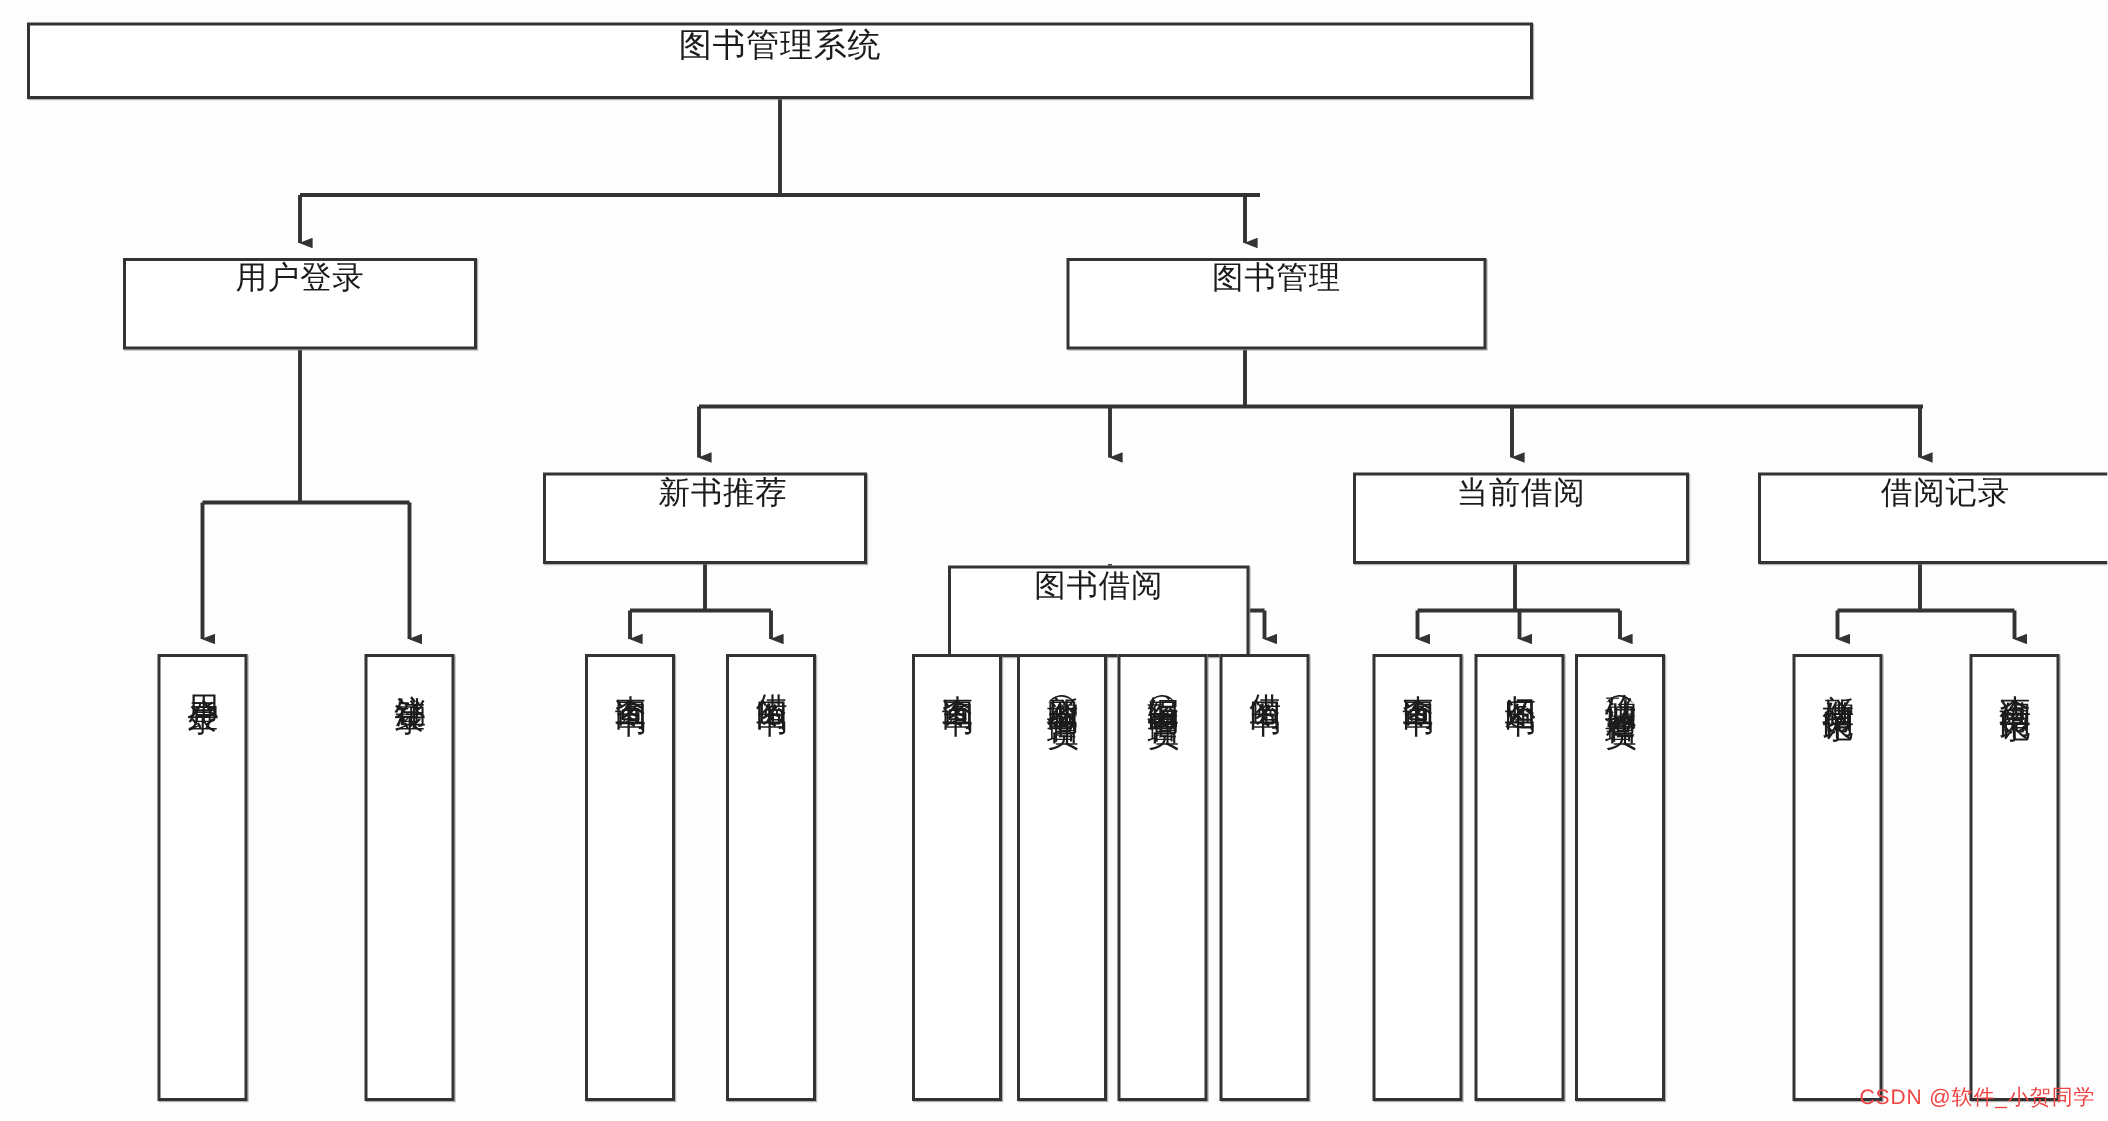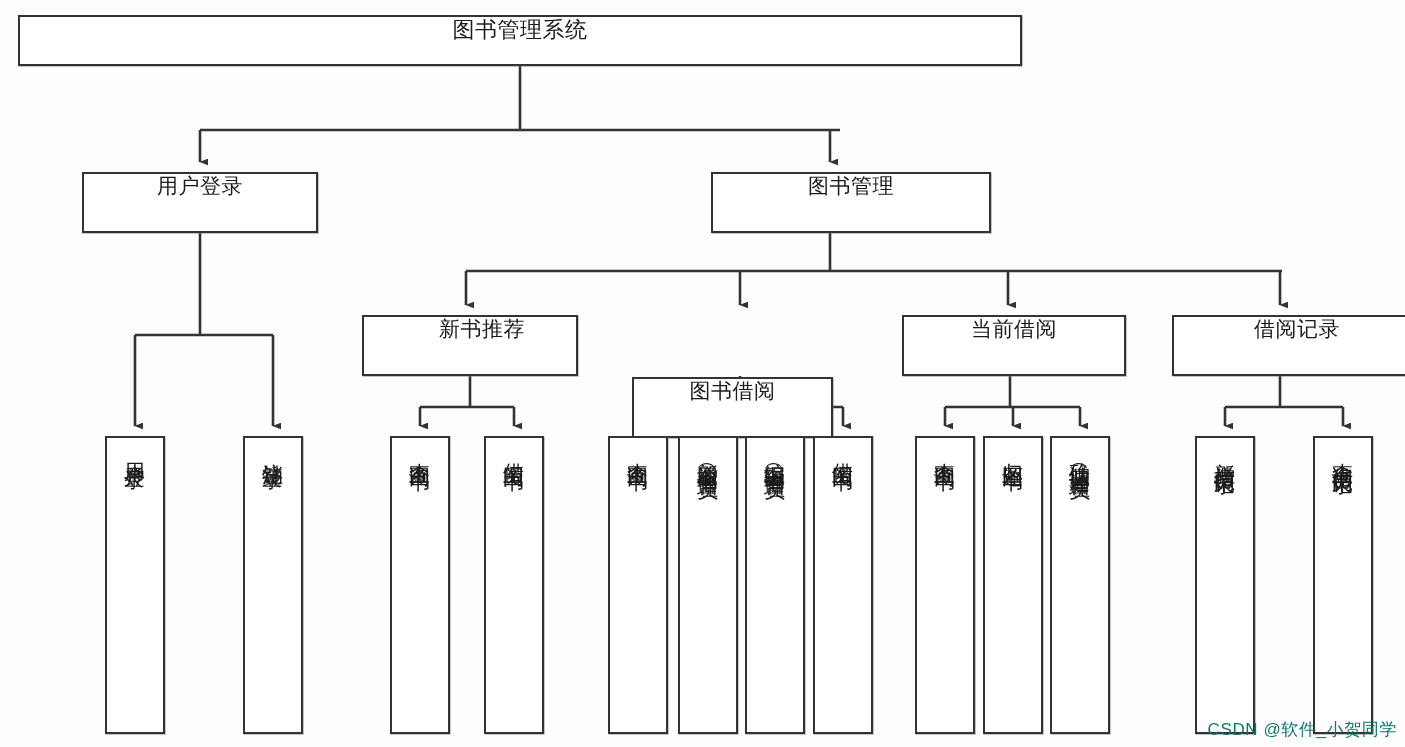--- a/index.html
+++ b/index.html
@@ -62,22 +62,22 @@
     text-orientation: upright;
     font-size: 21px;
     letter-spacing: 2.5px;
     line-height: 1.0;
     white-space: nowrap;
   }
   #watermark {
     position: absolute;
     right: 8px;
     bottom: 6px;
-    font-size: 17px;
-    color: #0f766e;
+    font-size: 14px;
+    color: #ef4444;
     letter-spacing: 0.6px;
     white-space: nowrap;
     user-select: none;
   }
 </style>
 </head>
 <body>
 
 <div id="diagram-root">
 

